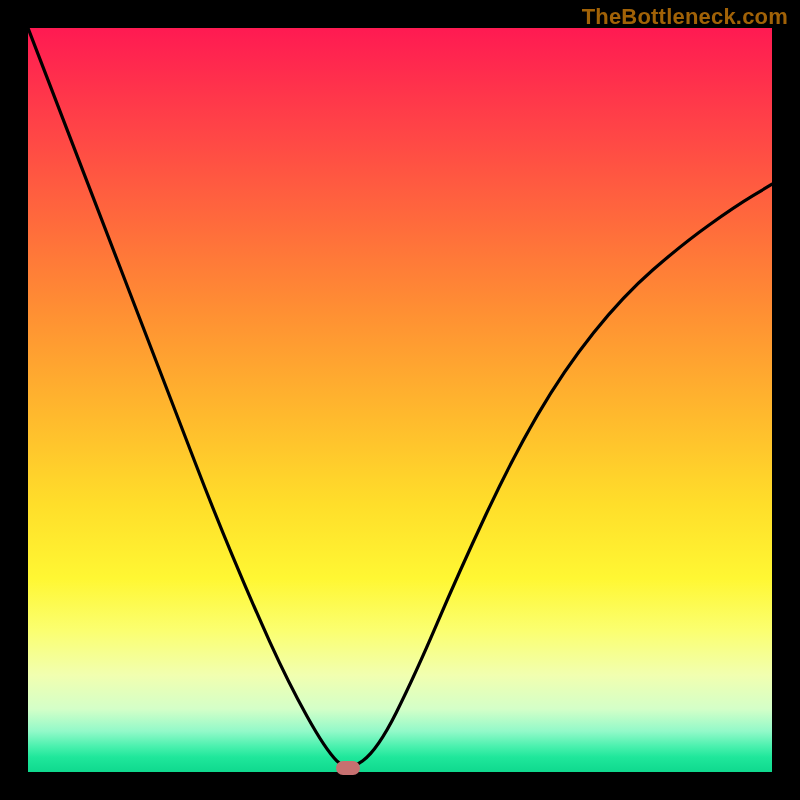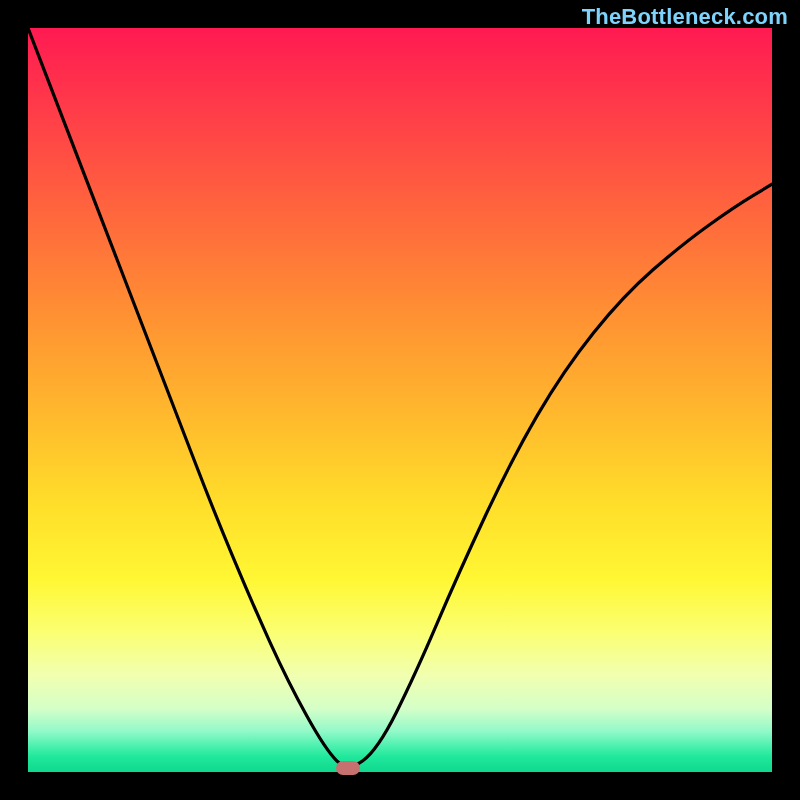--- a/index.html
+++ b/index.html
@@ -14,21 +14,21 @@
   .frame {
     position: relative;
     width: 800px;
     height: 800px;
     background: #000;
   }
   .watermark {
     position: absolute;
     top: 4px;
     right: 12px;
-    color: #7dd3fc;
+    color: #a16207;
     font-size: 22px;
     font-weight: 600;
     letter-spacing: 0.2px;
     z-index: 3;
   }
   .plot {
     position: absolute;
     left: 28px;
     top: 28px;
     width: 744px;

